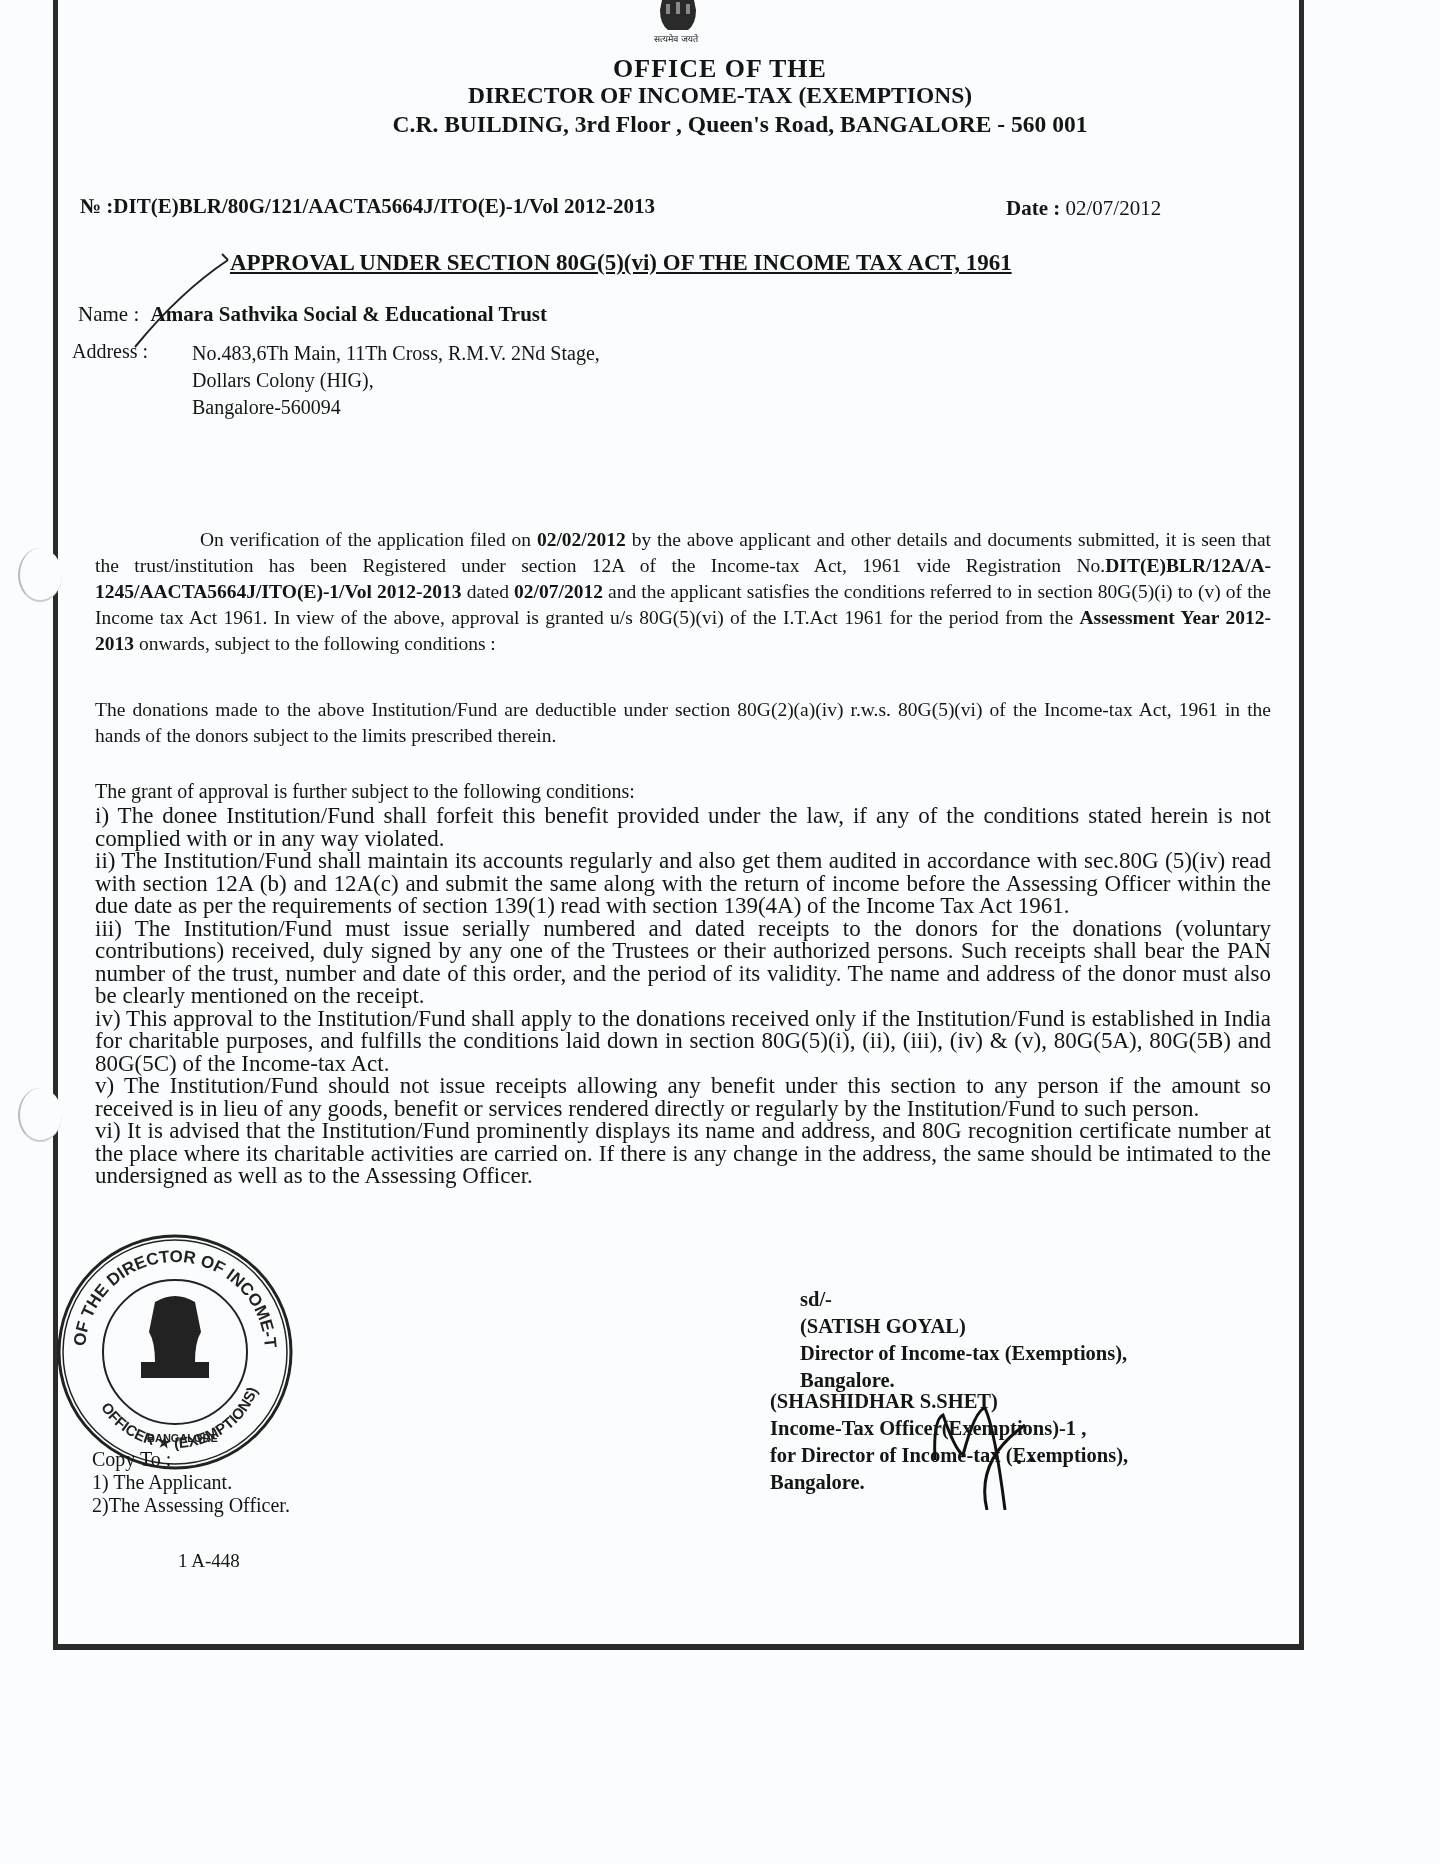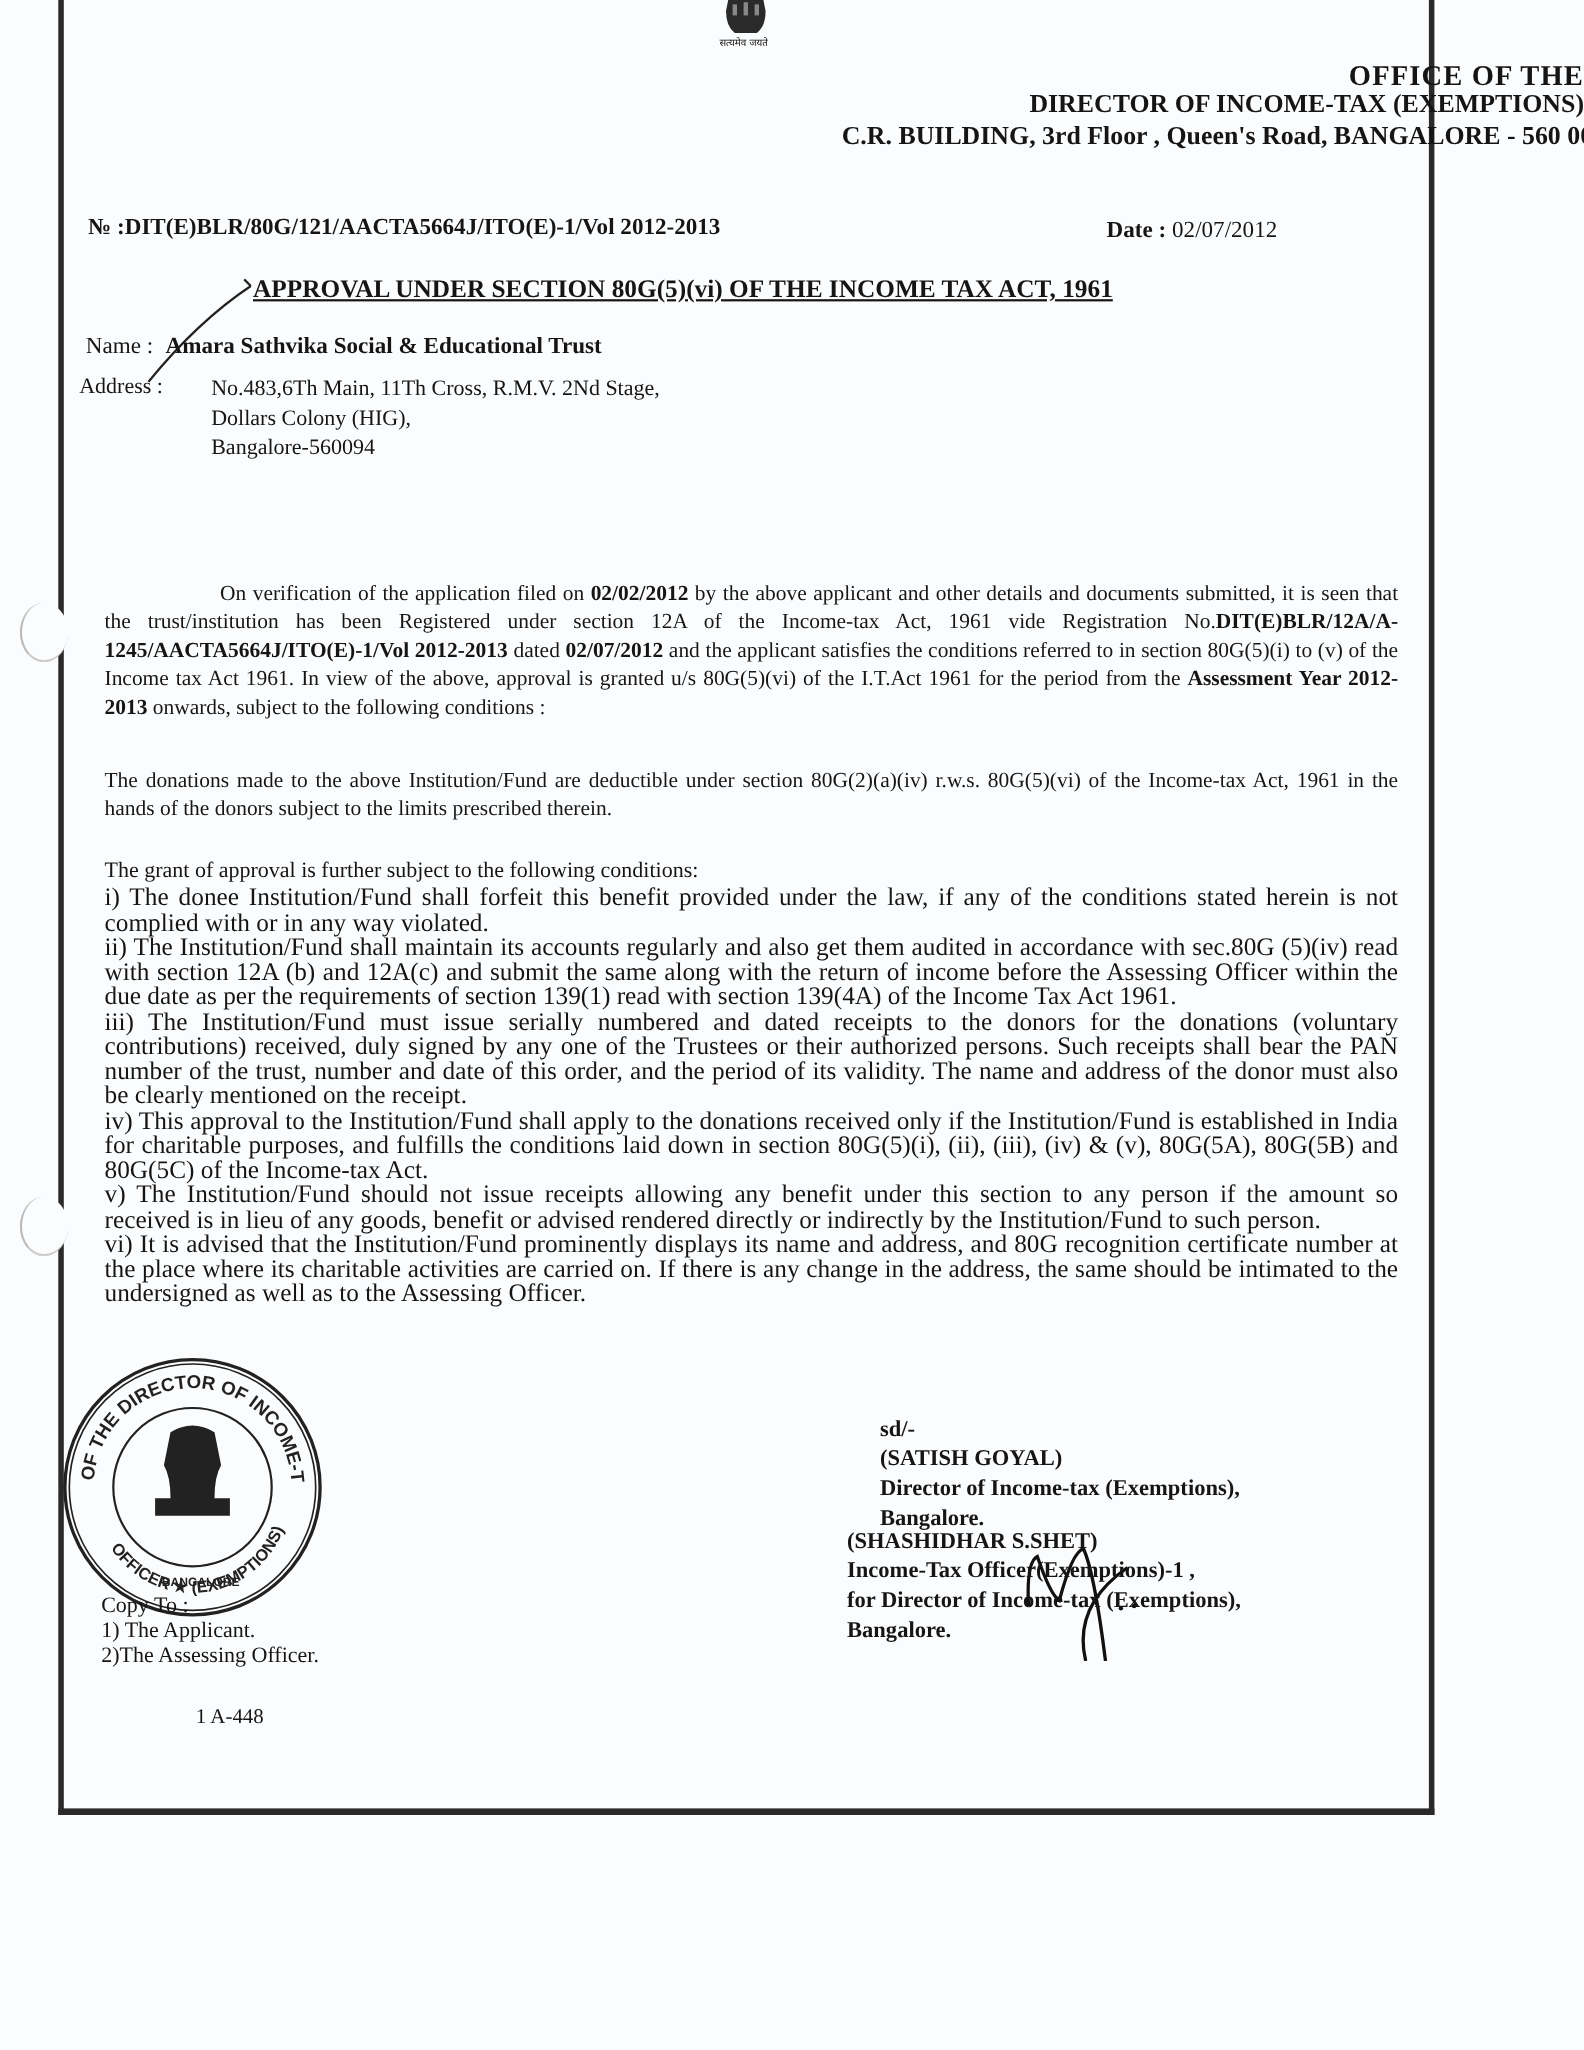--- a/index.html
+++ b/index.html
@@ -9,21 +9,21 @@
     font-family:"Liberation Serif", serif;
   }
   .frame {
     position:absolute; left:53px; top:0; width:1241px; height:1644px;
     border-left:5px solid #2a2a2a; border-right:5px solid #2a2a2a; border-bottom:6px solid #2a2a2a;
   }
   .punch { position:absolute; left:18px; width:42px; height:52px; background:#fbfcfd;
     border-radius:50%; border-left:2px solid #bbb; border-bottom:2px solid #ccc; }
   .emblem { position:absolute; left:648px; top:0; width:60px; height:44px; }
   .abs { position:absolute; white-space:nowrap; }
-  .hdr { font-weight:bold; text-align:right; left:0; width:1440px; }
+  .hdr { font-weight:bold; text-align:center; left:0; width:1440px; }
   .bold { font-weight:bold; }
   .para { position:absolute; left:95px; width:1176px; font-size:19.5px; line-height:26px; text-align:justify; }
   .cond { position:absolute; left:95px; width:1176px; font-size:23px; line-height:22.5px; text-align:justify; }
   .cond p { margin:0; }
   .sig { position:absolute; text-align:left; font-weight:bold; font-size:20.5px; line-height:27px; }
   .stamp { position:absolute; left:55px; top:1232px; width:240px; height:240px; }
   .sign { position:absolute; left:915px; top:1400px; width:140px; height:110px; }
   .u { text-decoration:underline; }
 </style>
 </head>
@@ -73,21 +73,21 @@
 </div>
 
 <div class="para" style="top:697px;">The donations made to the above Institution/Fund are deductible under section 80G(2)(a)(iv) r.w.s. 80G(5)(vi) of the Income-tax Act, 1961 in the hands of the donors subject to the limits prescribed therein.</div>
 
 <div class="abs" style="left:95px;top:780px;font-size:20px;">The grant of approval is further subject to the following conditions:</div>
 <div class="cond" style="top:805px;">
   <p>i)   The donee Institution/Fund shall forfeit this benefit provided under the law, if any of the conditions stated herein is not complied with or in any way violated.</p>
   <p>ii)  The Institution/Fund shall maintain its accounts regularly and also get them audited in accordance with sec.80G (5)(iv) read with section 12A (b) and 12A(c) and submit the same along with the return of income before the Assessing Officer within the due date as per the requirements of section 139(1) read with section 139(4A) of the Income Tax Act 1961.</p>
   <p>iii) The Institution/Fund must issue serially numbered and dated receipts to the donors for the donations (voluntary contributions) received, duly signed by any one of the Trustees or their authorized persons. Such receipts shall bear the PAN number of the trust, number and date of this order, and the period of its validity. The name and address of the donor must also be clearly mentioned on the receipt.</p>
   <p>iv)  This approval to the Institution/Fund shall apply to the donations received only if the Institution/Fund is established in India for charitable purposes, and fulfills the conditions laid down in section 80G(5)(i), (ii), (iii), (iv) &amp; (v), 80G(5A), 80G(5B) and 80G(5C) of the Income-tax Act.</p>
-  <p>v)   The Institution/Fund should not issue receipts allowing any benefit under this section to any person if the amount so received is in lieu of any goods, benefit or advised rendered directly or indirectly by the Institution/Fund to such person.</p>
+  <p>v)   The Institution/Fund should not issue receipts allowing any benefit under this section to any person if the amount so received is in lieu of any goods, benefit or services rendered directly or regularly by the Institution/Fund to such person.</p>
   <p>vi)  It is advised that the Institution/Fund prominently displays its name and address, and 80G recognition certificate number at the place where its charitable activities are carried on. If there is any change in the address, the same should be intimated to the undersigned as well as to the Assessing Officer.</p>
 </div>
 
 <svg class="stamp" viewBox="0 0 240 240">
   <defs>
     <path id="arcTop" d="M30 120 A90 90 0 0 1 210 120"></path>
     <path id="arcBot" d="M32 128 A88 88 0 0 0 208 128"></path>
   </defs>
   <circle cx="120" cy="120" r="116" fill="none" stroke="#222" stroke-width="3"></circle>
   <circle cx="120" cy="120" r="112" fill="none" stroke="#222" stroke-width="1.5"></circle>

